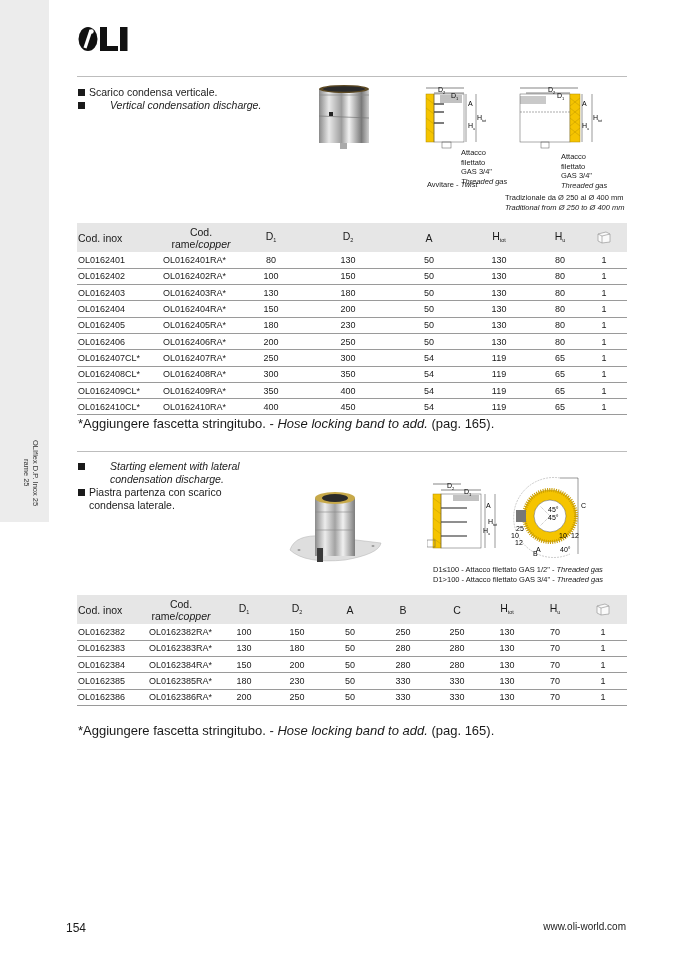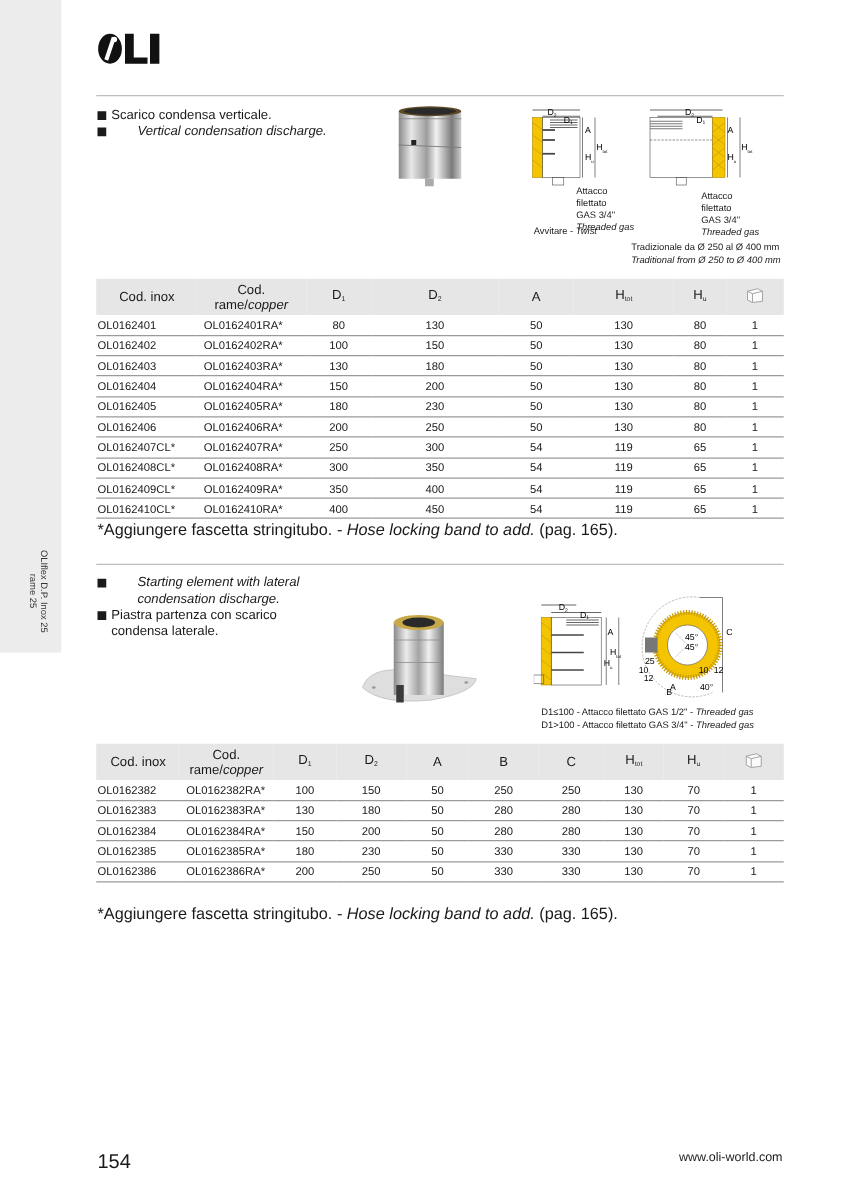--- a/index.html
+++ b/index.html
@@ -14,27 +14,27 @@
   .desc .line { position: relative; padding-left: 11px; }
   .desc .line .bullet { position: absolute; left: 0; top: 3px; width: 7px; height: 7px; background: #1a1a1a; }
   .desc .it { font-style: italic; padding-left: 32px; }
   .photo { position: absolute; }
   .diagram { position: absolute; }
   .cap { position: absolute; font-size: 7.5px; line-height: 9.5px; color: #1a1a1a; }
   .cap i { font-style: italic; }
   table.spec { position: absolute; left: 77px; width: 550px; border-collapse: collapse; font-size: 9px; }
   table.spec thead tr { background: #e6e6e6; }
   table.spec th { font-weight: normal; font-size: 10.5px; height: 29px; text-align: center; line-height: 12px; }
-  table.spec th.left { text-align: center; padding-left: 1px; }
+  table.spec th.left { text-align: left; padding-left: 1px; }
   table.spec th sub { font-size: 5.5px; vertical-align: -2px; }
   table.spec td { height: 16.3px; text-align: center; border-bottom: 1px solid #9a9a9a; }
   table.spec td.left { text-align: left; padding-left: 1px; }
   .note { position: absolute; left: 78px; font-size: 13px; }
   .note i { font-style: italic; }
-  .pagenum { position: absolute; left: 78px; top: 921px; font-size: 16px; text-align: center; }
+  .pagenum { position: absolute; left: 66px; top: 921px; font-size: 12px; text-align: center; }
   .website { position: absolute; right: 51px; top: 921px; font-size: 10px; }
   .box-icon { display: inline-block; vertical-align: middle; }
 </style>
 </head>
 <body>
 
 <div class="sidebar">
   <div class="side-label">
     <span>OLIflex D.P. Inox 25</span><br>
     <span>rame 25</span>

